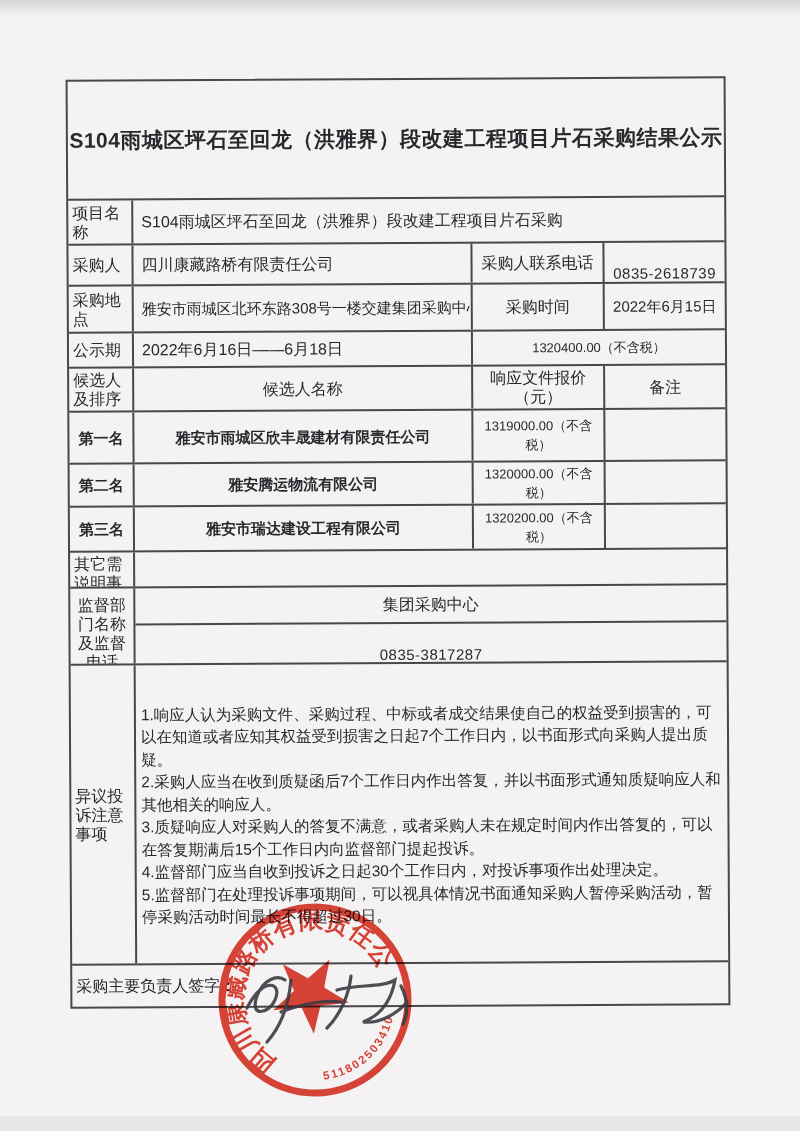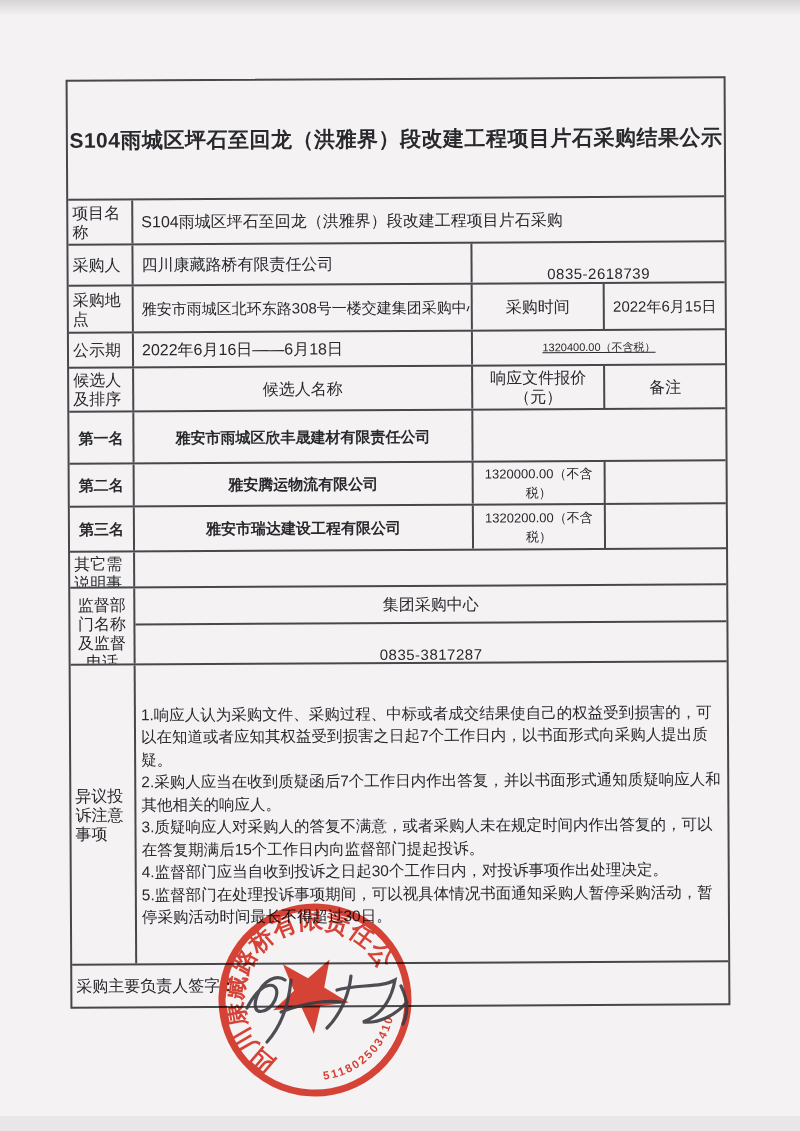--- a/index.html
+++ b/index.html
@@ -49,21 +49,21 @@
   .h-candhead{height:44px;}
   .h-rank1{height:52px;}
   .h-rank2{height:43px;}
   .h-rank3{height:45px;}
   .h-other{height:36px;}
   .h-supervision{height:77px;}
   .h-objection{height:300px;}
   .h-signature{height:41px;}
   .tight{font-size:15px;white-space:nowrap;}
   .price{font-size:13px;}
-  .maxprice{font-size:11px;text-decoration:underline;}
+  .maxprice{font-size:13px;}
   .phone{font-size:15px;letter-spacing:0.5px;margin-top:22px;}
   .smallval{font-size:15px;}
   .rankcell{justify-content:center;text-align:left;font-size:15px;font-weight:600;}
   .candname{justify-content:center;text-align:center;font-size:15px;font-weight:600;padding:2px 4px;}
   .supgrid{flex:1;display:flex;flex-direction:column;border-left:2px solid var(--bd);}
   .suprow{flex:none;height:37px;display:flex;align-items:center;justify-content:center;border-bottom:2px solid var(--bd);}
   .suprow:last-child{flex:1;border-bottom:none;}
   .objection-text{
     flex:1;border-left:2px solid var(--bd);display:flex;flex-direction:column;
     justify-content:center;padding:10px 5px 6px 5px;font-size:15.5px;line-height:22.5px;
@@ -96,20 +96,23 @@
         </div>
     </div>
 
     <div class="row h-purchaser">
       <div class="c c1">
           <span>采购人</span>
         </div>
       <div class="c c2">
           <span>四川康藏路桥有限责任公司</span>
         </div>
+      <div class="c c3">
+          <span>采购人联系电话</span>
+        </div>
       <div class="c c4">
           <span class="phone">0835-2618739</span>
         </div>
     </div>
 
     <div class="row h-location">
       <div class="c c1">
           <span class="labelwrap">采购地点</span>
         </div>
       <div class="c c2">
@@ -149,20 +152,23 @@
           <span>备注</span>
         </div>
     </div>
 
     <div class="row h-rank1">
       <div class="c c1 rankcell">
           <span>第一名</span>
         </div>
       <div class="c c2 candname">
           <span>雅安市雨城区欣丰晟建材有限责任公司</span>
+        </div>
+      <div class="c c3">
+          <span class="price">1319000.00（不含税）</span>
         </div>
       <div class="c c4">
           <span></span>
         </div>
     </div>
 
     <div class="row h-rank2">
       <div class="c c1 rankcell">
           <span>第二名</span>
         </div>

